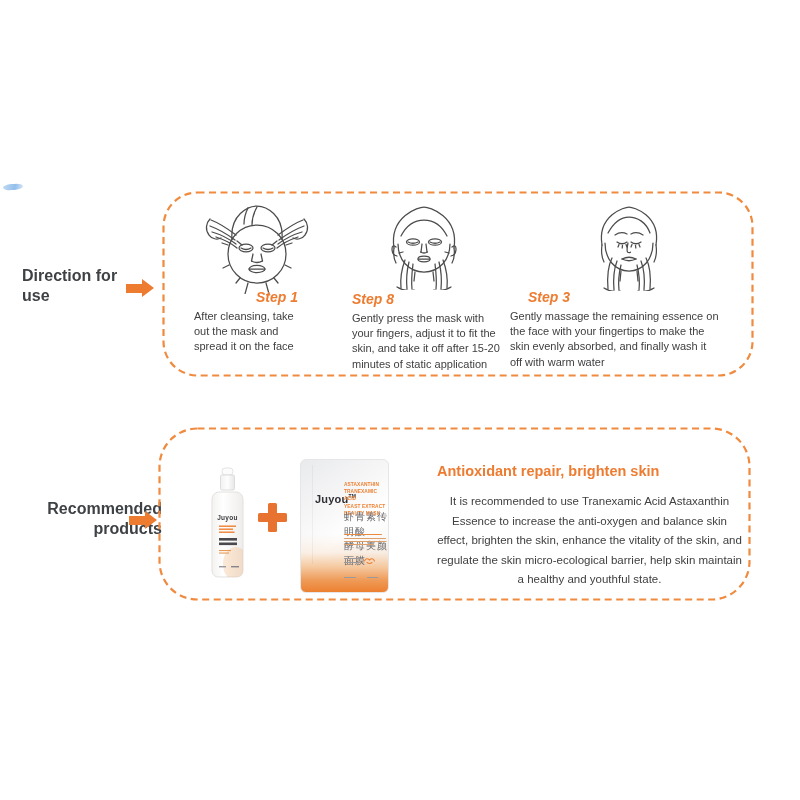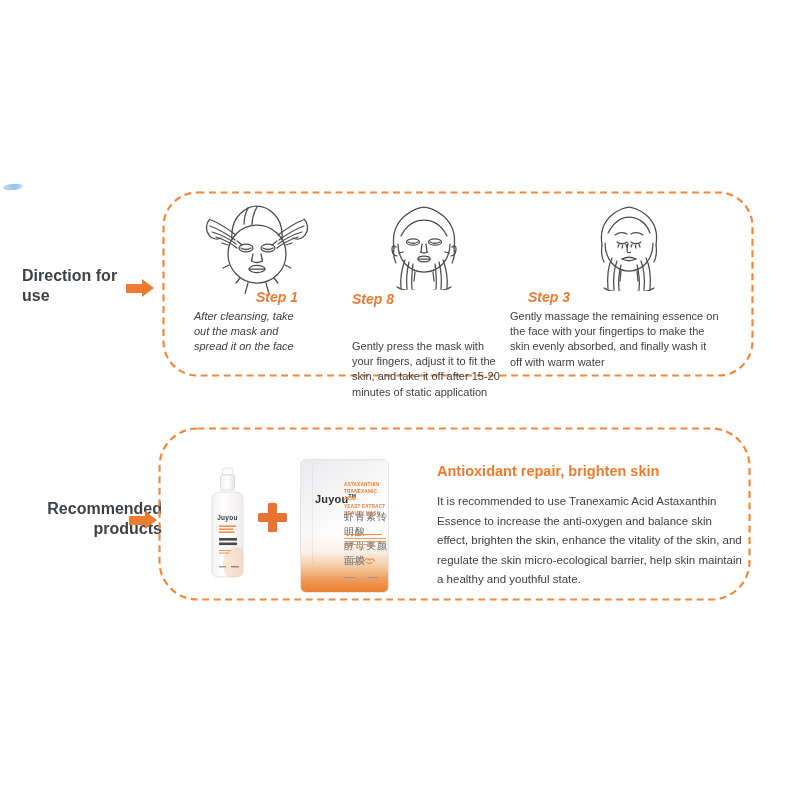--- a/index.html
+++ b/index.html
@@ -35,35 +35,35 @@
 
   
   .dash-box{pointer-events:none;}
 
   
   .step-title{font-size:14px;font-weight:700;font-style:italic;color:var(--accent);}
   .step-text{font-size:11px;line-height:1.38;color:var(--body);}
   #step1-title{left:212px;top:289px;margin-left:44px;}
   #step2-title{left:352px;top:291px;}
   #step3-title{left:528px;top:289px;}
-  #step1-text{left:194px;top:309px;width:132px;font-style:italic;}
-  #step2-text{left:352px;top:311px;width:210px;margin-top:28px;}
+  #step1-text{left:194px;top:309px;width:132px;}
+  #step2-text{left:352px;top:311px;width:210px;}
   #step3-text{left:510px;top:309px;width:228px;}
 
   .face-illustration svg{display:block;width:100%;height:100%;}
   .face-illustration path,.face-illustration circle,.face-illustration ellipse{
     fill:none;stroke:#4c4c4c;stroke-width:1.25;stroke-linecap:round;stroke-linejoin:round;
   }
   #face1{left:204px;top:199px;width:106px;height:95px;}
   #face2{left:381px;top:202px;width:86px;height:88px;}
   #face3{left:591px;top:203px;width:76px;height:88px;}
 
   
   #rec-heading{left:437px;top:463px;font-size:14.5px;font-weight:700;color:var(--accent);}
-  #rec-body{left:437px;top:492px;width:305px;font-size:11.5px;line-height:1.7;color:var(--body);}
+  #rec-body{left:437px;top:492px;width:305px;font-size:11.5px;line-height:1.7;color:var(--body);text-align:center;}
 
   
   #serum-bottle{left:206px;top:467px;width:43px;height:112px;}
 
   
   #plus-icon{left:258px;top:503px;width:29px;height:29px;}
   #plus-icon .h{position:absolute;left:0;top:9.8px;width:29px;height:9.4px;background:#e87331;border-radius:1.5px;}
   #plus-icon .v{position:absolute;left:9.8px;top:0;width:9.4px;height:29px;background:#e87331;border-radius:1.5px;}
 
   

